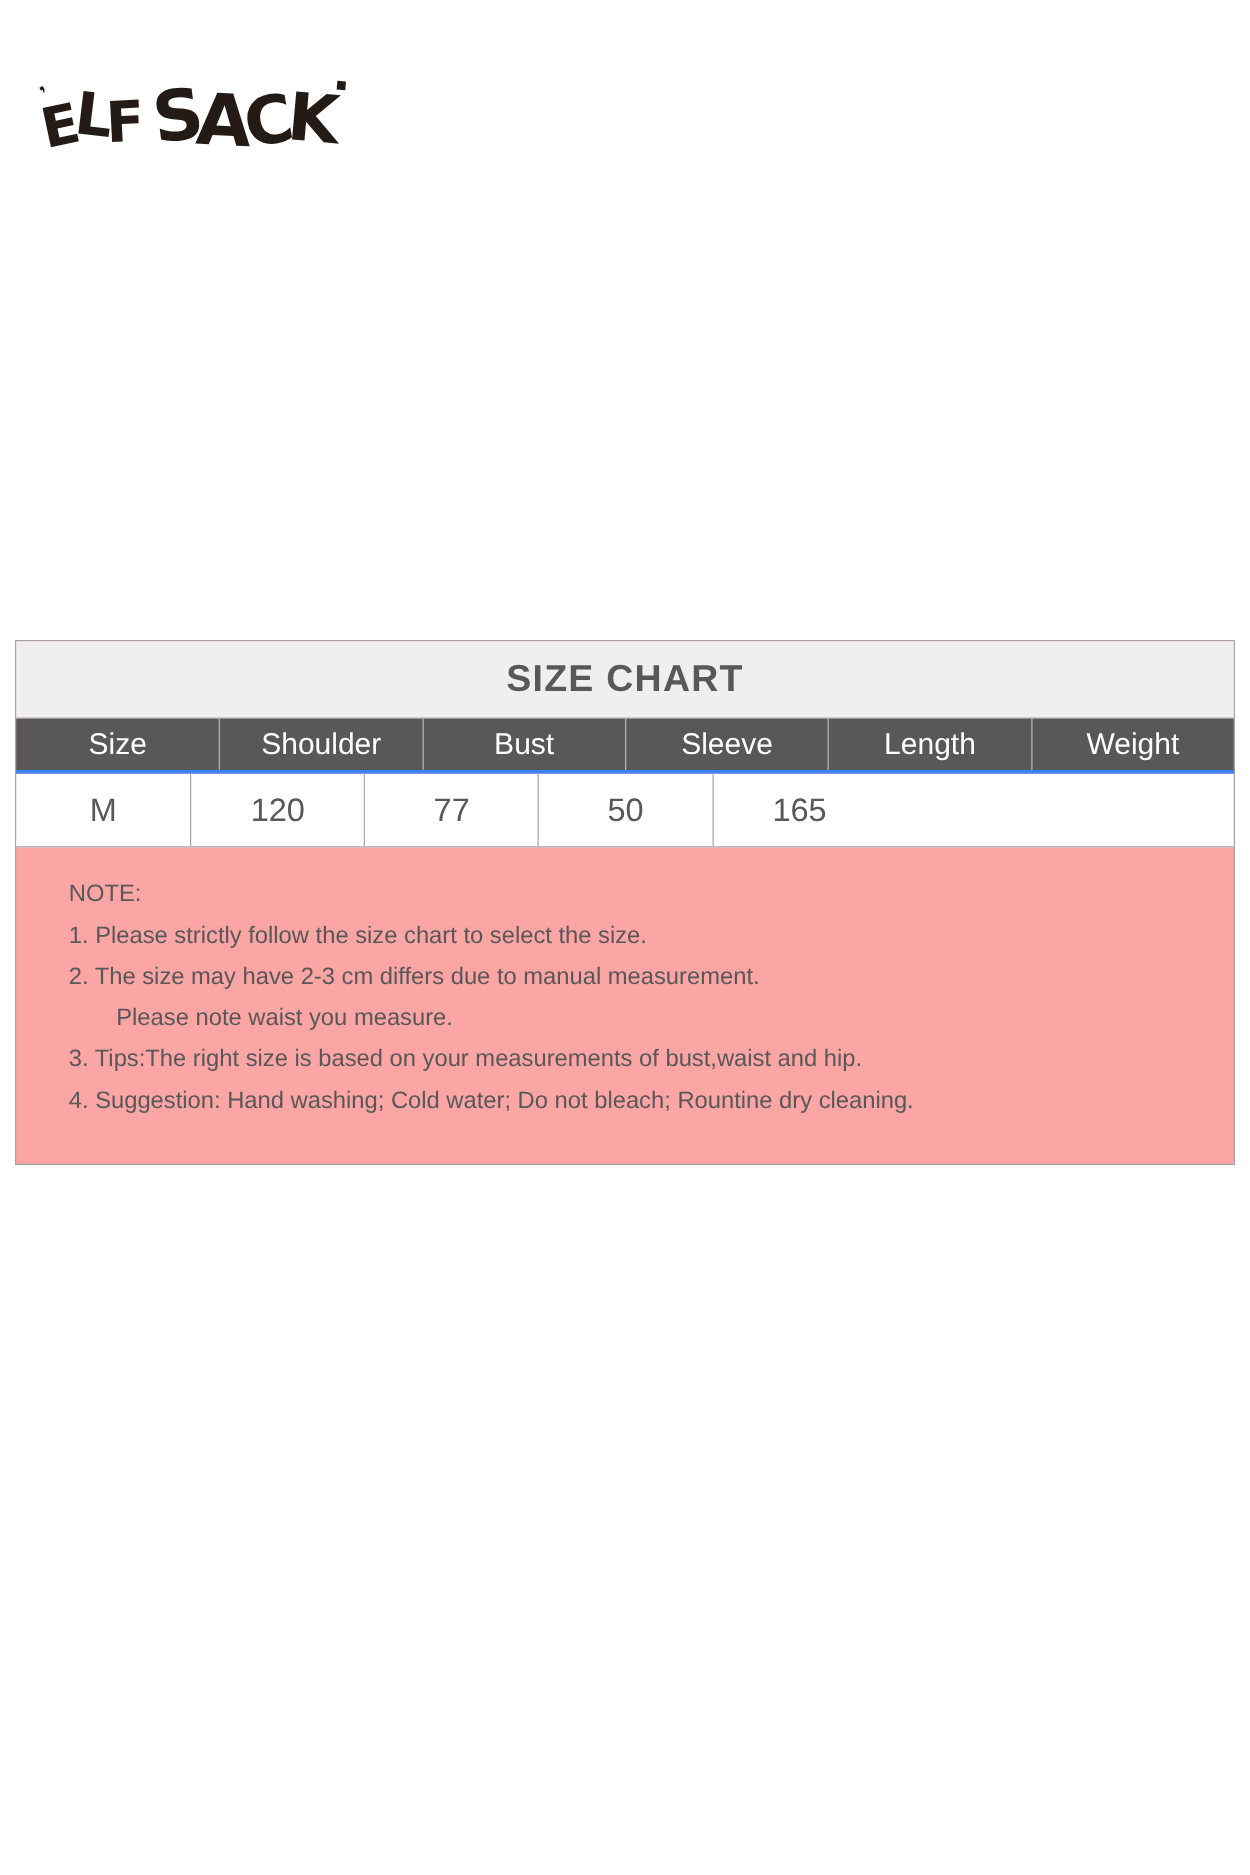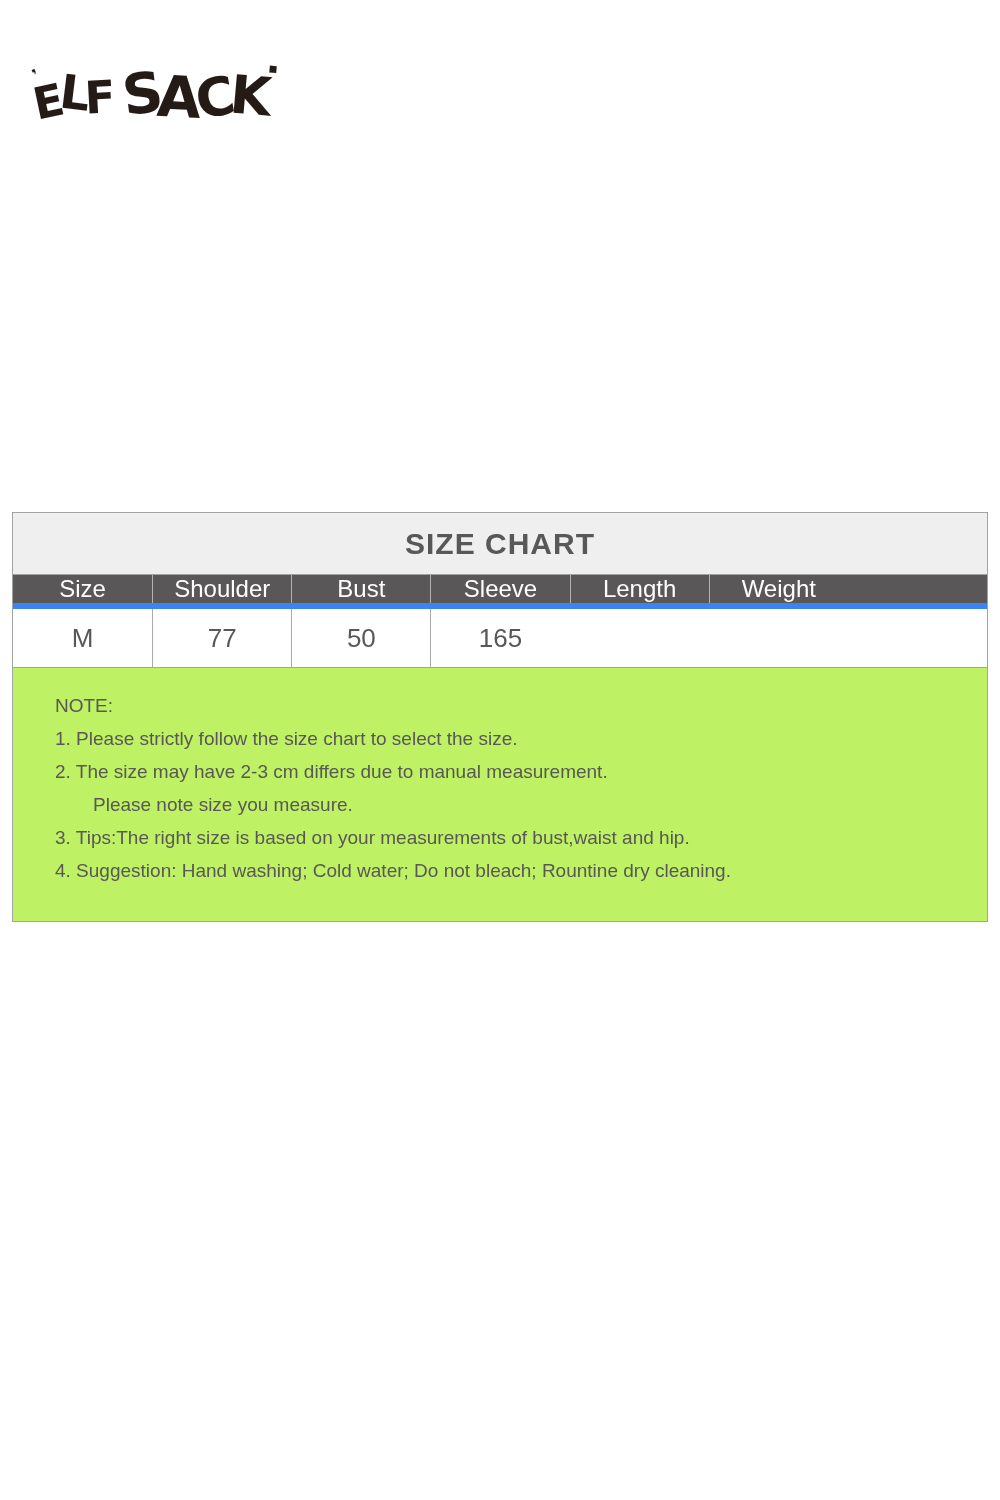--- a/index.html
+++ b/index.html
@@ -55,40 +55,40 @@
     font-size: 14px;
   }
 
   
   .sizechart {
     position: absolute;
     left: 12px;
     top: 512px;
     width: 976px;
     border: 1px solid #a3a3a3;
-    background: #bef264;
+    background: #fca5a5;
   }
   .sc-title {
     height: 62px;
     background: #efefef;
     border-bottom: 1px solid #a3a3a3;
     display: flex;
     align-items: center;
     justify-content: center;
     font-size: 30px;
     font-weight: bold;
     letter-spacing: 1px;
     color: #595757;
   }
   .sc-head {
     display: grid;
-    grid-template-columns: repeat(7, 1fr);
-    height: 34px;
+    grid-template-columns: repeat(6, 1fr);
+    height: 44px;
     background: #595757;
-    border-bottom: 6px solid #3b82f6;
+    border-bottom: 3px solid #3b82f6;
   }
   .sc-head .th {
     display: flex;
     align-items: center;
     justify-content: center;
     color: #ffffff;
     font-size: 24px;
     font-weight: 400;
     border-left: 1px solid rgba(255,255,255,0.55);
   }
@@ -150,29 +150,30 @@
       <div class="th">Size</div>
       <div class="th">Shoulder</div>
       <div class="th">Bust</div>
       <div class="th">Sleeve</div>
       <div class="th">Length</div>
       <div class="th">Weight</div>
     </div>
 
     <div class="sc-row">
       <div class="td">M</div>
+      <div class="td">120</div>
       <div class="td">77</div>
       <div class="td">50</div>
       <div class="td">165</div>
     </div>
 
     <div class="sc-note">
       <div class="note-line">NOTE:</div>
       <div class="note-line">1. Please strictly follow the size chart to select the size.</div>
       <div class="note-line">2. The size may have 2-3 cm differs due to manual measurement.</div>
-      <div class="note-line indent">Please note size you measure.</div>
+      <div class="note-line indent">Please note waist you measure.</div>
       <div class="note-line">3. Tips:The right size is based on your measurements of bust,waist and hip.</div>
       <div class="note-line">4. Suggestion: Hand washing; Cold water; Do not bleach; Rountine dry cleaning.</div>
     </div>
 
   </div>
 
 </div>
 
 </body></html>

